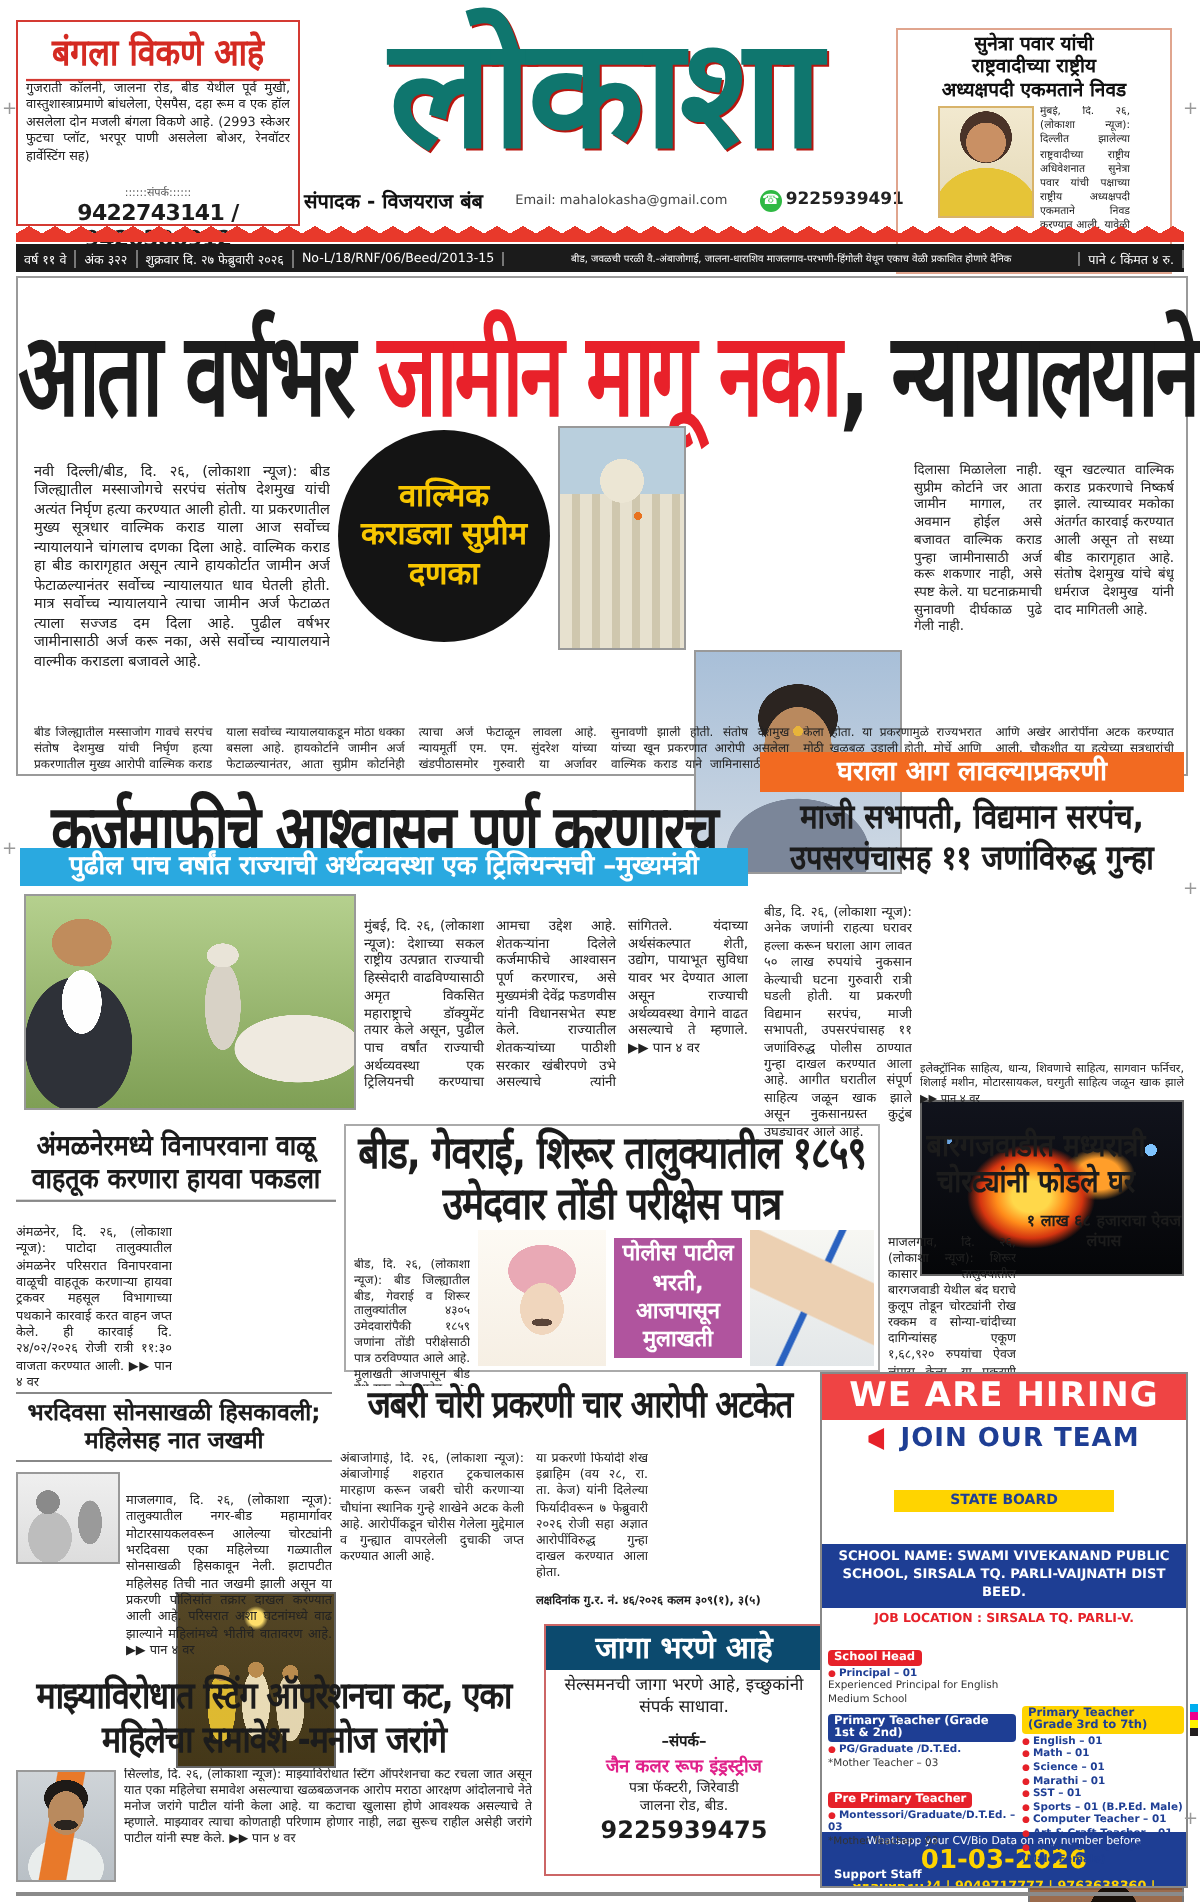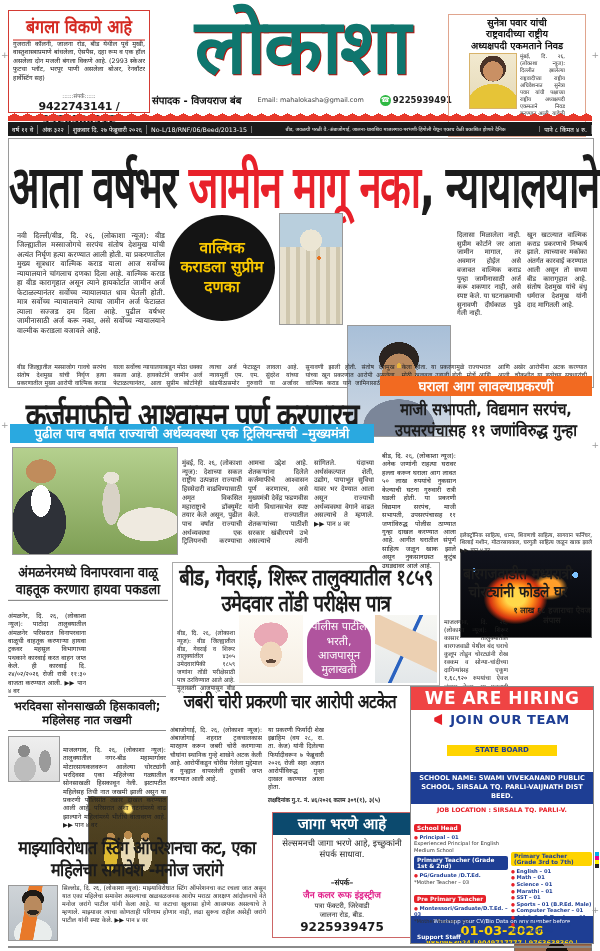--- a/index.html
+++ b/index.html
@@ -102,21 +102,21 @@
   .exam-box{left:172px;top:562px;width:268px;height:124px;border:1px solid #aaa;box-sizing:border-box;}
   .exam-h{position:absolute;left:2px;top:2px;width:262px;font-size:18.5px;font-weight:bold;text-align:center;line-height:1.14;
       letter-spacing:-0.5px;transform:scaleY(1.2);transform-origin:top center;}
   .exam-body{position:absolute;left:4px;top:54px;width:58px;height:64px;font-size:6px;}
   .ph-sketch{position:absolute;left:66px;top:52px;width:64px;height:68px;border:none;background:
       radial-gradient(ellipse 5px 2px at 50% 68%, #5a4438 99%, transparent),
       radial-gradient(ellipse 11px 13px at 50% 58%, #f0d6bd 99%, transparent),
       radial-gradient(ellipse 17px 13px at 50% 30%, #e9a9b5 99%, transparent),
       linear-gradient(#fdfaf4,#f6efe4);}
   .exam-pbox{position:absolute;left:134px;top:56px;width:64px;height:60px;background:#b0549e;color:#fff;
-      font-size:11px;font-weight:normal;display:flex;align-items:center;justify-content:center;text-align:center;line-height:1.3;padding:2px;box-sizing:border-box;border-radius:22px;}
+      font-size:11px;font-weight:bold;display:flex;align-items:center;justify-content:center;text-align:center;line-height:1.3;padding:2px;box-sizing:border-box;}
   .ph-hand{position:absolute;left:202px;top:52px;width:62px;height:68px;border:none;background:
       linear-gradient(25deg, transparent 40%, #ecd0b2 41% 72%, transparent 73%),
       linear-gradient(115deg, transparent 47%, #2a62c0 48% 51%, transparent 52%),
       linear-gradient(#f7f7f3,#e3e7e9);}
   .burg-h{left:444px;top:564px;width:148px;font-size:13.5px;font-weight:bold;text-align:center;line-height:1.22;
       transform:scaleY(1.15);transform-origin:top center;}
   .burg-sub{left:512px;top:606px;width:80px;font-size:8px;font-weight:bold;text-align:center;line-height:1.25;}
   .burg-body{left:444px;top:606px;width:64px;height:126px;font-size:6.2px;}
   .ph-wall{left:514px;top:628px;width:78px;height:86px;border:1px solid #777;background:
       radial-gradient(ellipse 13px 17px at 55% 55%, #191009 99%, transparent),
@@ -132,21 +132,21 @@
       radial-gradient(ellipse 6px 11px at 72% 55%, #9a9a9a 99%, transparent),
       linear-gradient(#efefef,#ddd);}
   .rob-h{left:170px;top:688px;width:240px;font-size:15.5px;font-weight:bold;text-align:center;white-space:nowrap;
       letter-spacing:-0.5px;transform:scaleY(1.2);transform-origin:top center;}
   .rob-c1{left:170px;top:714px;width:92px;height:118px;font-size:6.3px;}
   .rob-c2{left:268px;top:714px;width:56px;height:86px;font-size:6.3px;}
   .rob-f{left:268px;top:796px;width:142px;font-size:5.8px;font-weight:bold;}
   .job-ad{left:272px;top:812px;width:140px;height:126px;border:1px solid #c66;box-sizing:border-box;background:#fff;}
   .job-ad .t{background:#0c4a6e;color:#fff;font-size:15px;font-weight:bold;text-align:center;line-height:22px;height:22px;}
   .job-ad .l1{font-size:8.5px;text-align:center;line-height:1.35;padding:3px 4px 0;}
-  .job-ad .c{font-size:7.5px;font-weight:bold;text-align:center;margin-top:16px;}
+  .job-ad .c{font-size:7.5px;font-weight:bold;text-align:center;margin-top:4px;}
   .job-ad .co{font-size:9px;font-weight:bold;color:#e0218a;text-align:center;margin-top:1px;}
   .job-ad .a{font-size:7px;text-align:center;}
   .job-ad .p{font-size:12px;font-weight:bold;text-align:center;margin-top:1px;}
   .sting-h{left:8px;top:838px;width:258px;font-size:16px;font-weight:bold;text-align:center;line-height:1.18;
       letter-spacing:-0.5px;transform:scaleY(1.15);transform-origin:top center;}
   .sting-wrap{left:8px;top:884px;width:258px;height:60px;}
   .ph-jarange{float:left;width:50px;height:56px;margin:1px 4px 1px 0;border:1px solid #999;background:
       radial-gradient(ellipse 6px 2.5px at 50% 49%, #2a241f 99%, transparent),
       radial-gradient(ellipse 9px 11px at 50% 38%, #b98a5e 99%, transparent),
       radial-gradient(ellipse 11px 9px at 50% 24%, #1e1a17 99%, transparent),

